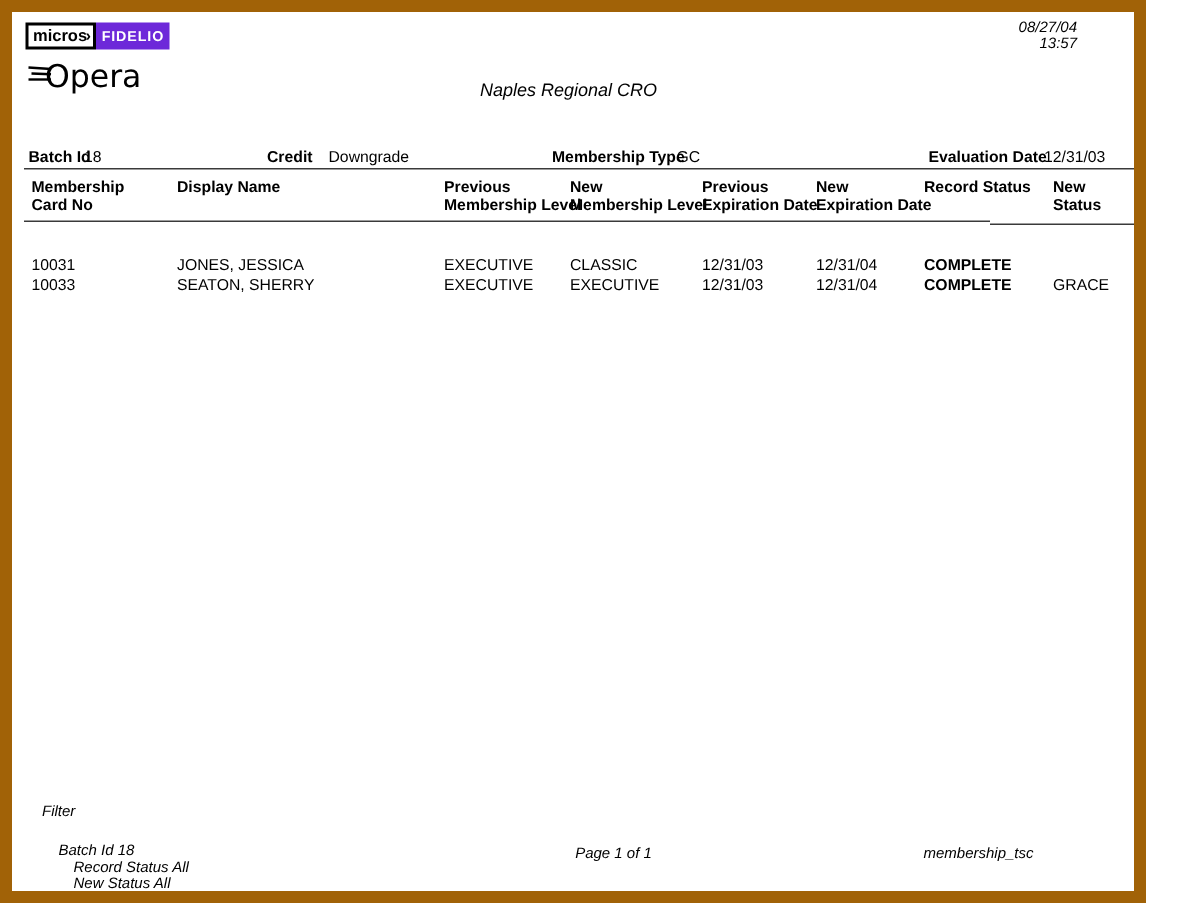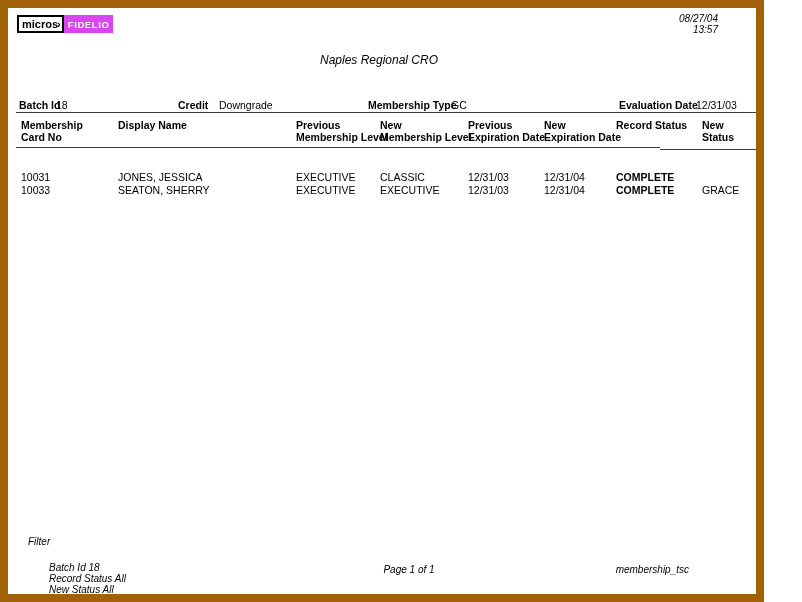--- a/index.html
+++ b/index.html
@@ -16,21 +16,21 @@
   
   .mf-logo{position:absolute;left:9px;top:7px;display:flex;align-items:stretch;height:18px;}
   .mf-micros{
     display:flex;align-items:center;
     border:2px solid #000;background:#fff;color:#000;
     font-weight:bold;font-size:11px;padding:0 1px 0 3px;letter-spacing:0px;
   }
   .mf-arrow{display:flex;align-items:center;font-weight:bold;font-size:11px;margin-left:-1px;}
   .mf-fidelio{
     display:flex;align-items:center;
-    background:#d946ef;color:#fff;font-weight:bold;
+    background:#6d28d9;color:#fff;font-weight:bold;
     font-size:9.5px;padding:0 4px;letter-spacing:0.6px;
   }
   .opera-logo{position:absolute;left:10px;top:28px;}
   
   .prop-name{
     position:absolute;left:0;top:5px;width:742px;text-align:center;
     font-style:italic;font-size:12px;margin-top:40px;
   }
   .report-title{
     position:absolute;left:0;top:31px;width:742px;text-align:center;
@@ -55,39 +55,47 @@
   
   .th{position:absolute;top:112px;font-weight:bold;font-size:10.5px;line-height:11.5px;white-space:pre-line;}
   .td{position:absolute;font-size:10.5px;white-space:nowrap;margin-top:16px;}
   .r0{top:147px}.r1{top:160px}
   .c0{left:13px}.c1{left:110px}.c2{left:288px}.c3{left:372px}
   .c4{left:460px}.c5{left:536px}.c6{left:608px;font-weight:bold;}.c7{left:694px}
   .th.c6{font-weight:bold;}
   
   .foot{font-style:italic;font-size:10px;line-height:11px;position:absolute;white-space:nowrap;}
   .filter-label{left:20px;top:528px;}
-  .fl0{left:41px;top:554px;}
+  .fl0{left:31px;top:554px;}
   .fl1{left:41px;top:565px;}
   .fl2{left:41px;top:576px;}
   .page-num{left:0;top:556px;width:802px;text-align:center;}
   .report-id{right:67px;top:556px;}
 </style>
 </head>
 <body>
 
 <div class="page">
 
   <div class="mf-logo">
     <span class="mf-micros">
         <span>micros</span>
         <span class="mf-arrow">›</span>
       </span>
     <span class="mf-fidelio">FIDELIO</span>
   </div>
 
+  <div class="opera-logo">
+    <svg width="78" height="28" viewBox="0 0 78 28">
+      <line x1="1" y1="9" x2="16" y2="10" stroke="#000" stroke-width="1.6"></line>
+      <line x1="3" y1="13" x2="16" y2="13.5" stroke="#000" stroke-width="1.6"></line>
+      <line x1="1" y1="17" x2="16" y2="17" stroke="#000" stroke-width="1.6"></line>
+      <text x="12" y="22" font-family="DejaVu Sans, sans-serif" font-size="21" font-weight="500" fill="#000">Opera</text>
+    </svg>
+  </div>
 
   <div class="prop-name">Naples Regional CRO</div>
 
   <div class="datetime">
     <div>08/27/04</div>
     <div>13:57</div>
   </div>
 
   <span class="param lbl p0l">Batch Id</span>
   <span class="param p0v">18</span>

